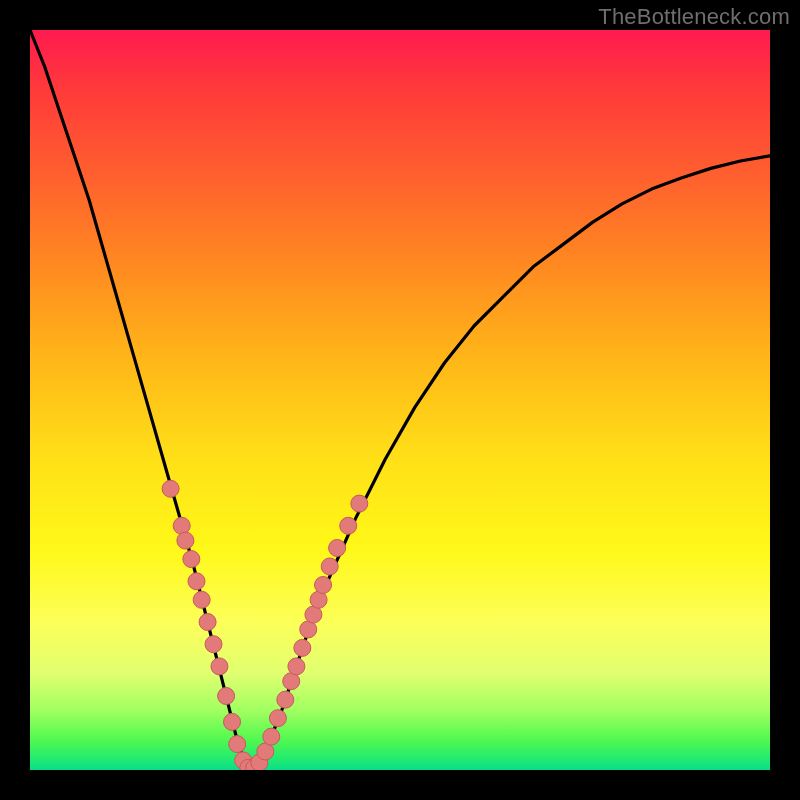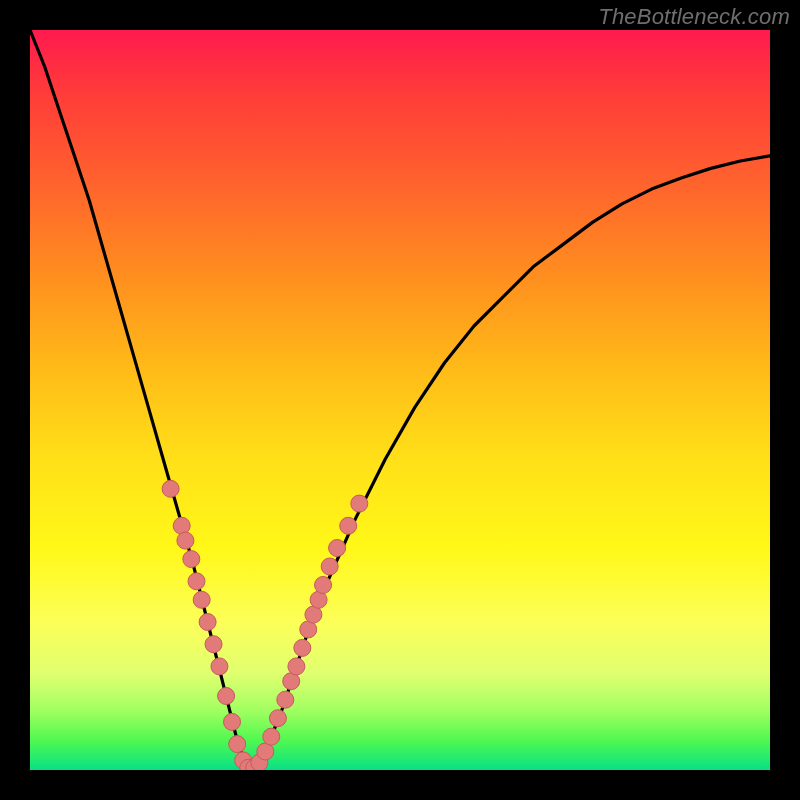--- a/index.html
+++ b/index.html
@@ -9,21 +9,20 @@
     height: 800px;
     overflow: hidden;
     background: #000;
     font-family: Arial, Helvetica, sans-serif;
   }
   .frame {
     position: relative;
     width: 800px;
     height: 800px;
     background: #000;
-    font-style: italic;
   }
   .plot-area {
     position: absolute;
     left: 30px;
     top: 30px;
     width: 740px;
     height: 740px;
     background: linear-gradient(
       to bottom,
       #ff1a4f 0%,

